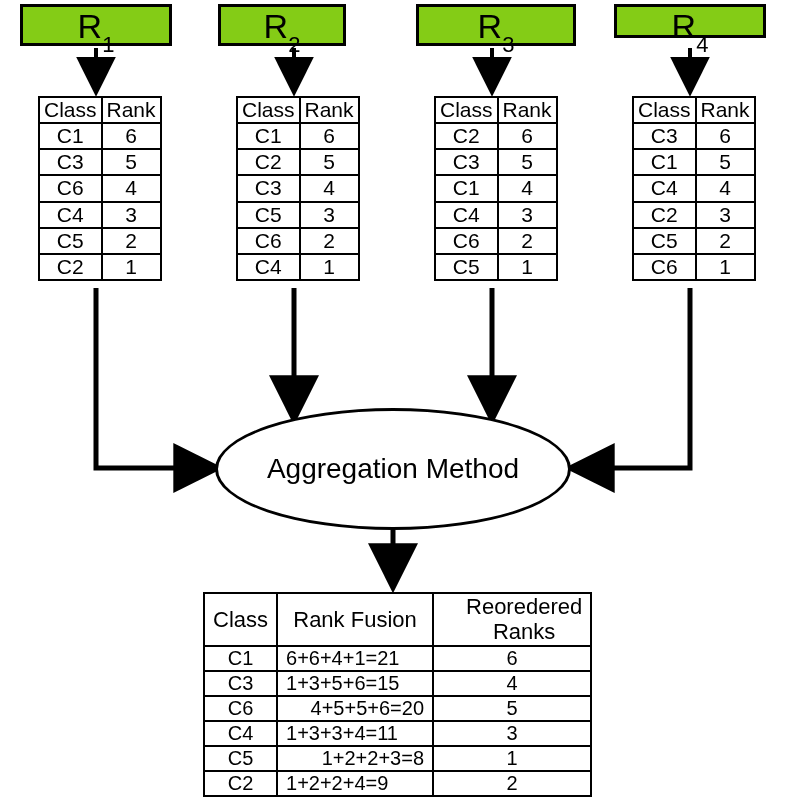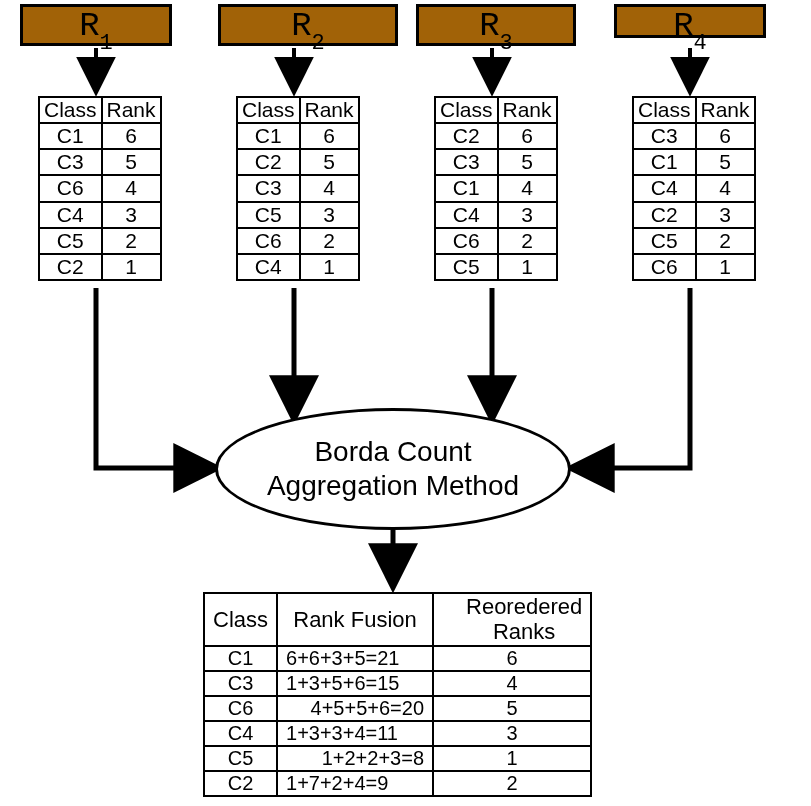--- a/index.html
+++ b/index.html
@@ -9,24 +9,23 @@
     width: 811px;
     height: 806px;
     font-family: Arial, Helvetica, sans-serif;
     background: #fff;
     position: relative;
     color: #000;
   }
   .ranker-box {
     position: absolute;
     border: 3px solid #000;
-    background: #a16207;
+    background: #84cc16;
     text-align: center;
     font-size: 34px;
-    font-family: Liberation Mono, monospace;
   }
   .ranker-box .sub {
     font-size: 22px;
     vertical-align: sub;
     position: relative;
     top: 6px;
   }
   .rank-table {
     position: absolute;
     border-collapse: collapse;
@@ -97,21 +96,21 @@
   <line x1="294" y1="288" x2="294" y2="417" stroke="#000" stroke-width="5" marker-end="url(#ah)"></line>
   <line x1="492" y1="288" x2="492" y2="417" stroke="#000" stroke-width="5" marker-end="url(#ah)"></line>
   <path d="M690,288 L690,468 L573,468" fill="none" stroke="#000" stroke-width="5" marker-end="url(#ah)"></path>
 
   <line x1="393" y1="530" x2="393" y2="585" stroke="#000" stroke-width="5" marker-end="url(#ah)"></line>
 </svg>
 
 <div class="ranker-box" style="left:20px; top:4px; width:152px; height:42px;">
   <span><span>R</span><span class="sub">1</span></span>
 </div>
-<div class="ranker-box" style="left:218px; top:4px; width:180px; height:42px;">
+<div class="ranker-box" style="left:218px; top:4px; width:128px; height:42px;">
   <span><span>R</span><span class="sub">2</span></span>
 </div>
 <div class="ranker-box" style="left:416px; top:4px; width:160px; height:42px;">
   <span><span>R</span><span class="sub">3</span></span>
 </div>
 <div class="ranker-box" style="left:614px; top:4px; width:152px; height:34px;">
   <span><span>R</span><span class="sub">4</span></span>
 </div>
 
 <table class="rank-table" style="left:38px; top:96px;">
@@ -241,39 +240,38 @@
       </tr>
   <tr>
         <td>C6</td>
         <td>1</td>
       </tr>
 </tbody>
   </table>
 
 <div class="method-oval" style="left:215px; top:408px; width:356px; height:122px;">
   <div>
-    <div>Borda Count</div>
     <div>Aggregation Method</div>
   </div>
 </div>
 
 <table class="result-table" style="left:203px; top:592px;">
   <tbody>
       <tr>
     <th>Class</th>
     <th style="width:156px;margin-left:32px;">
       <div style="white-space:normal;">Rank Fusion</div>
     </th>
     <th style="width:120px;padding-left:32px;">
       <div style="white-space:normal;">Reoredered Ranks</div>
     </th>
   </tr>
   <tr>
         <td>C1</td>
-        <td style="text-align:left">6+6+3+5=21</td>
+        <td style="text-align:left">6+6+4+1=21</td>
         <td>6</td>
       </tr>
   <tr>
         <td>C3</td>
         <td style="text-align:left">1+3+5+6=15</td>
         <td>4</td>
       </tr>
   <tr>
         <td>C6</td>
         <td style="text-align:right">4+5+5+6=20</td>
@@ -284,17 +282,17 @@
         <td style="text-align:left">1+3+3+4=11</td>
         <td>3</td>
       </tr>
   <tr>
         <td>C5</td>
         <td style="text-align:right">1+2+2+3=8</td>
         <td>1</td>
       </tr>
   <tr>
         <td>C2</td>
-        <td style="text-align:left">1+7+2+4=9</td>
+        <td style="text-align:left">1+2+2+4=9</td>
         <td>2</td>
       </tr>
 </tbody>
   </table>
 
 </body></html>

